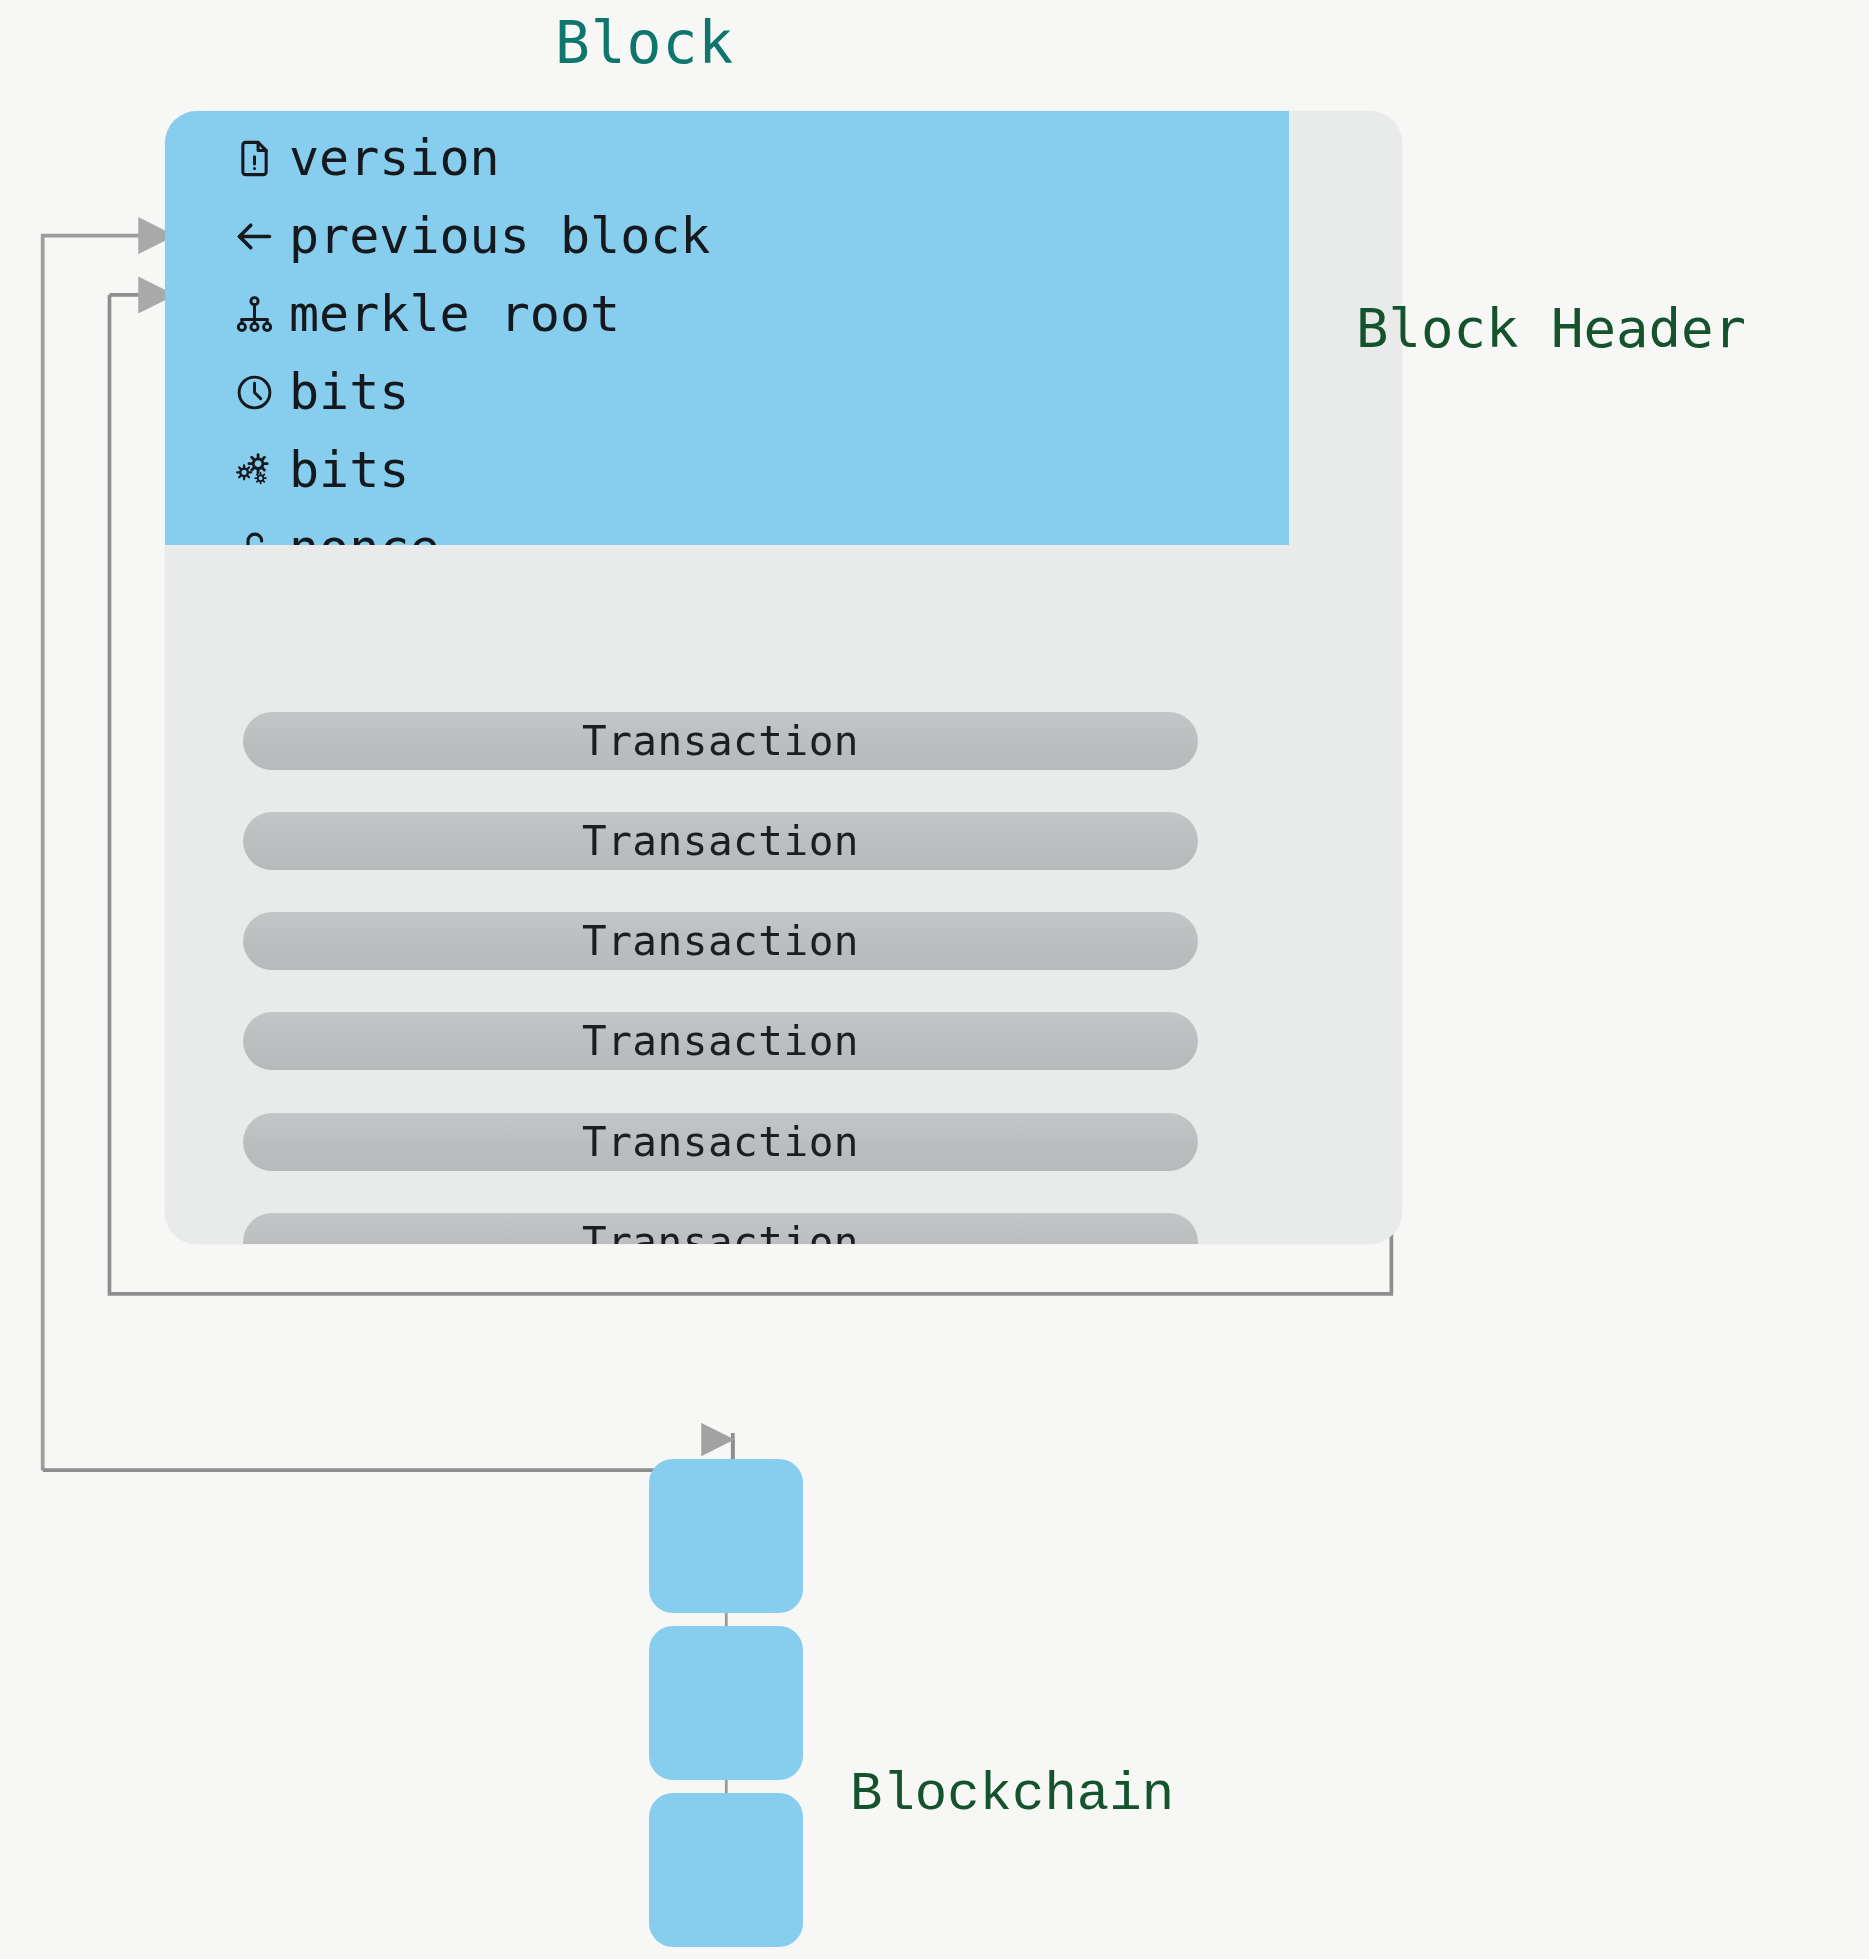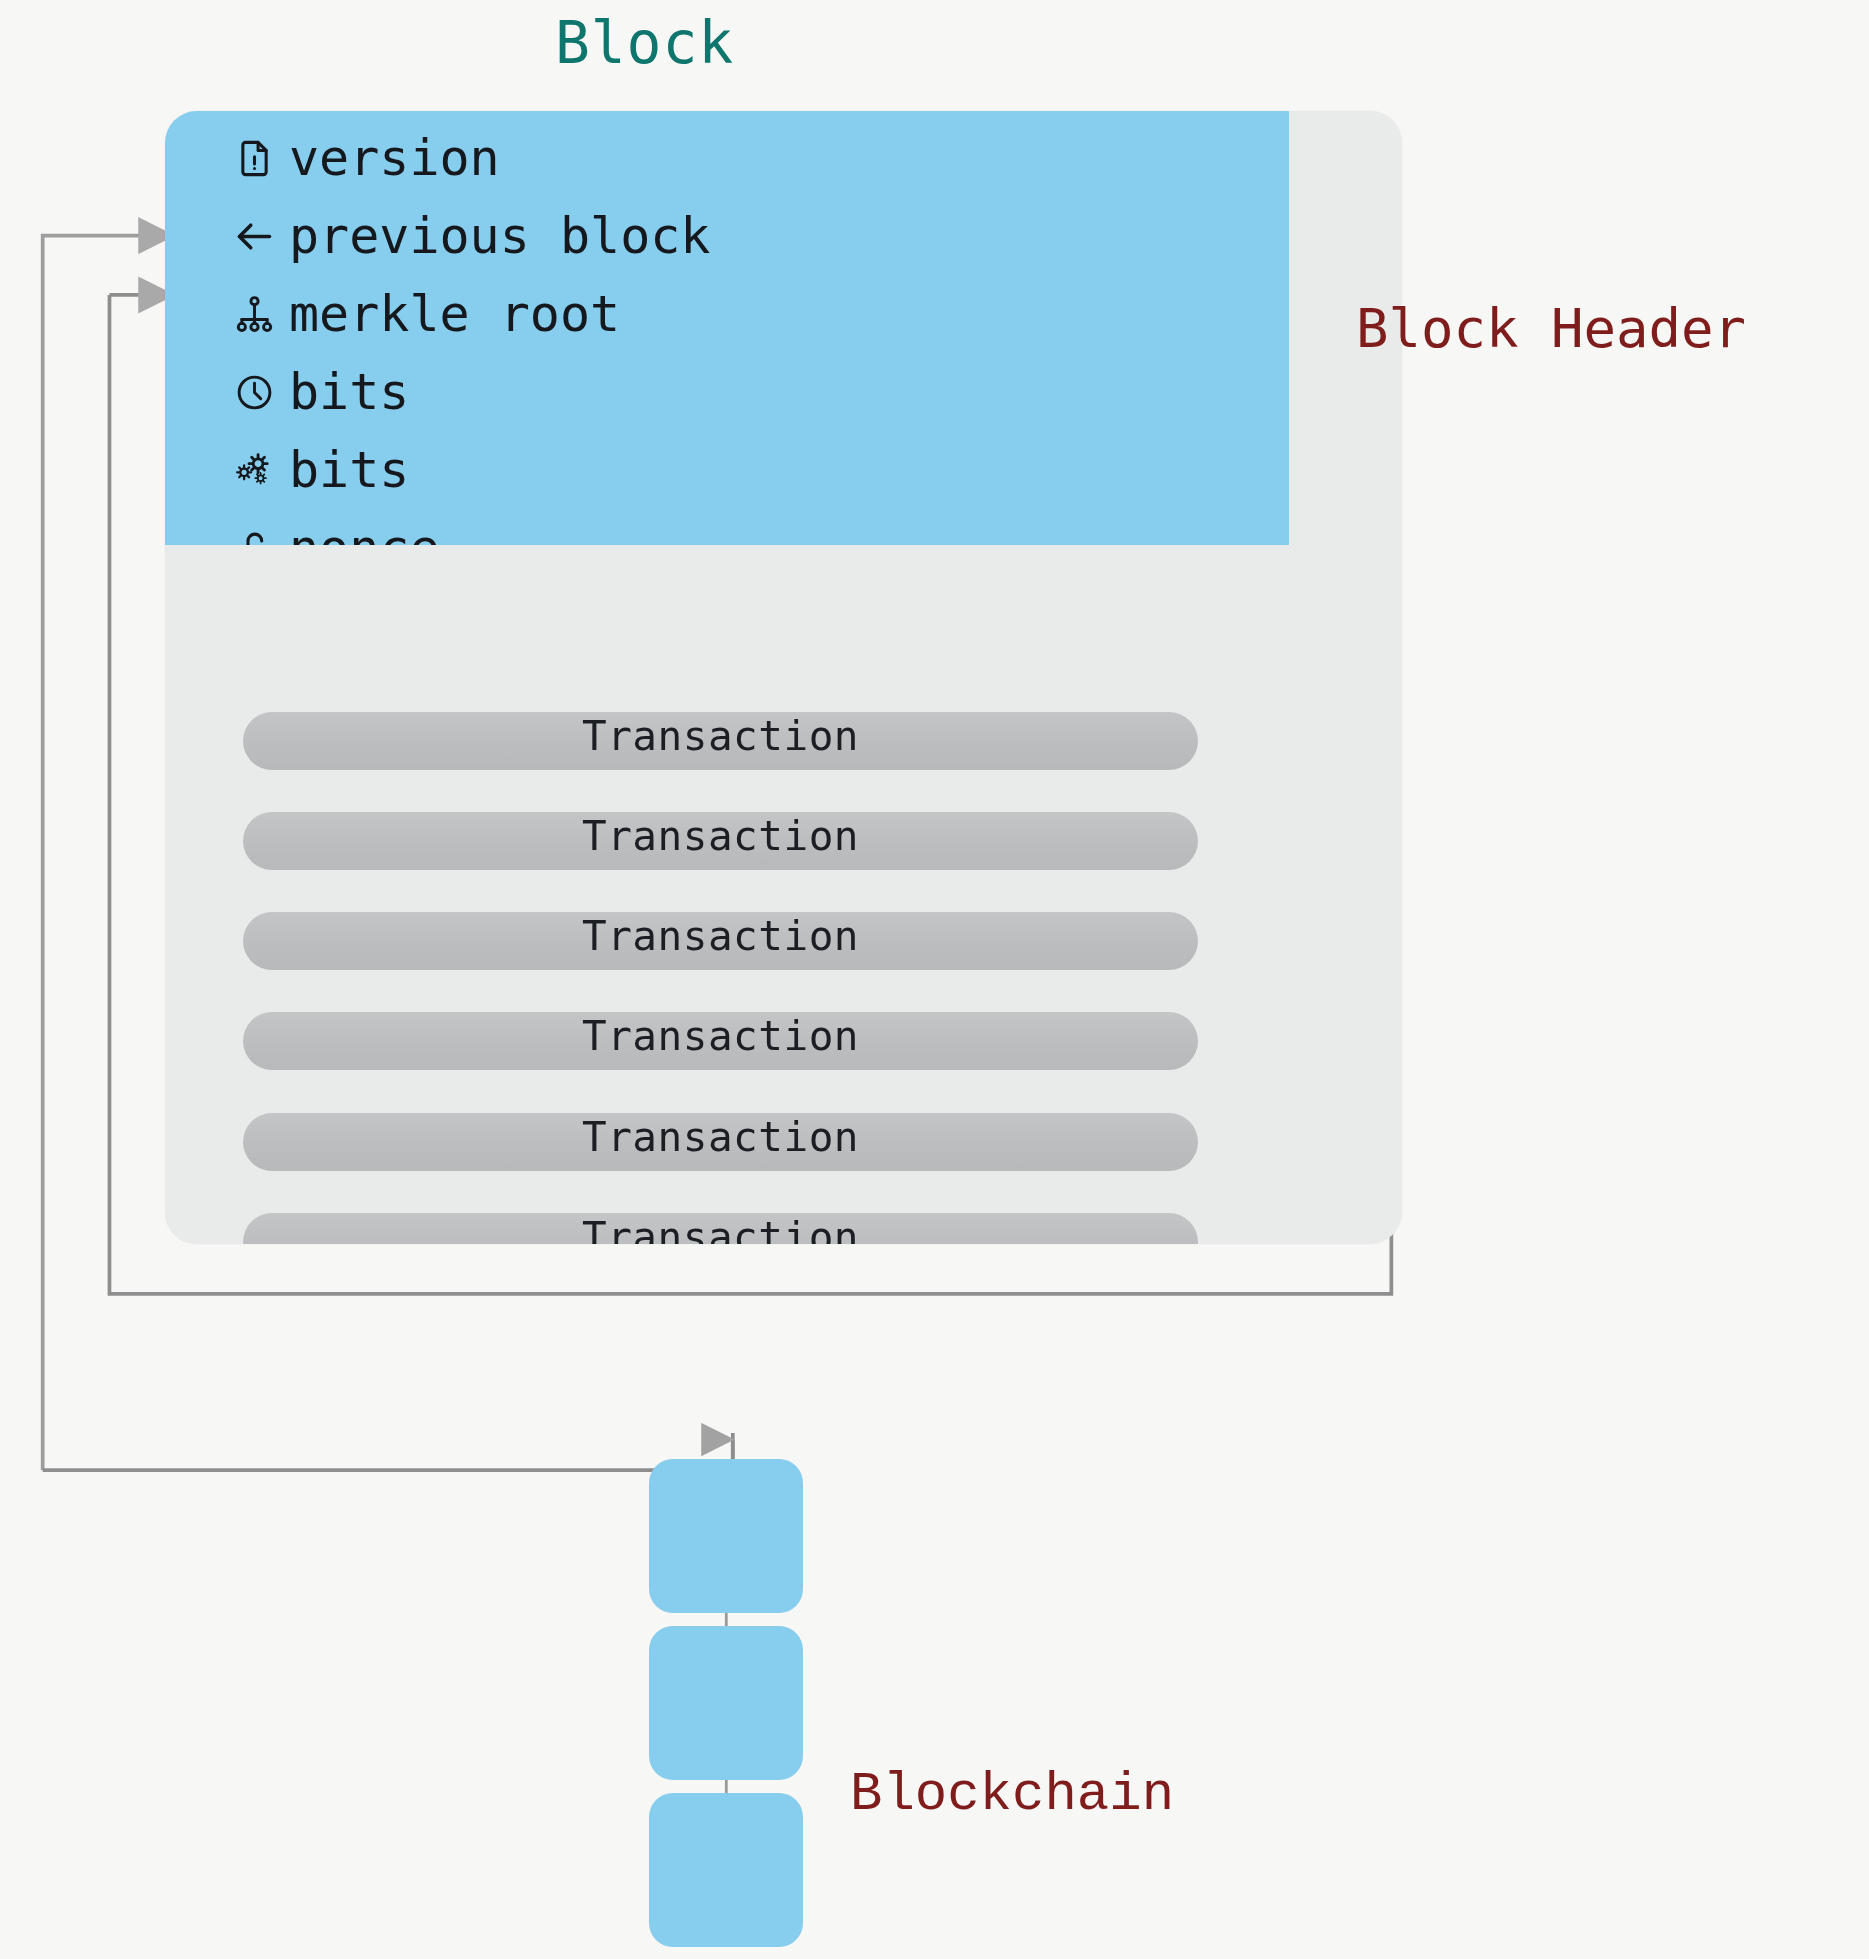--- a/index.html
+++ b/index.html
@@ -13,21 +13,21 @@
 
   
   #wires{position:absolute;left:0;top:0;width:1870px;height:1959px;}
 
   
   .title-block{
     position:absolute;left:0;top:9.3px;width:1289px;
     text-align:center;font-size:58px;color:#0f766e;letter-spacing:0.9px;
   }
   .side-label{
-    position:absolute;font-size:54px;color:#7f1d1d;white-space:nowrap;
+    position:absolute;font-size:54px;color:#14532d;white-space:nowrap;
   }
   #lbl-block-header{left:1356px;top:297px;}
   #lbl-transactions{left:1356px;top:640px;}
   #lbl-blockchain{left:850px;top:1764px;font-family:Liberation Mono, monospace;}
 
   
   #block-card{
     position:absolute;left:165px;top:111px;width:1237px;height:1133px;
     border-radius:32px;overflow:hidden;
     background:#e9eaea;
@@ -52,21 +52,21 @@
   }
   .hdr-text{
     font-size:50px;color:#15191e;margin-left:11px;white-space:nowrap;letter-spacing:0px;
   }
 
   
   .tx-pill{
     position:absolute;left:78px;width:955px;height:58px;
     border-radius:29px;
     background:linear-gradient(180deg,#c4c5c6 0%,#bcbdbe 55%,#b8b9ba 100%);
-    display:flex;justify-content:center;
+    display:flex;align-items:center;justify-content:center;
   }
   .tx-label{font-size:41px;color:#1b1f24;letter-spacing:0.5px;}
 
   
   .chain-block{
     position:absolute;width:154px;height:154px;border-radius:24px;
     background:#87cdee;
   }
   #chain-1{left:649px;top:1459px;}
   #chain-2{left:649px;top:1626px;}

